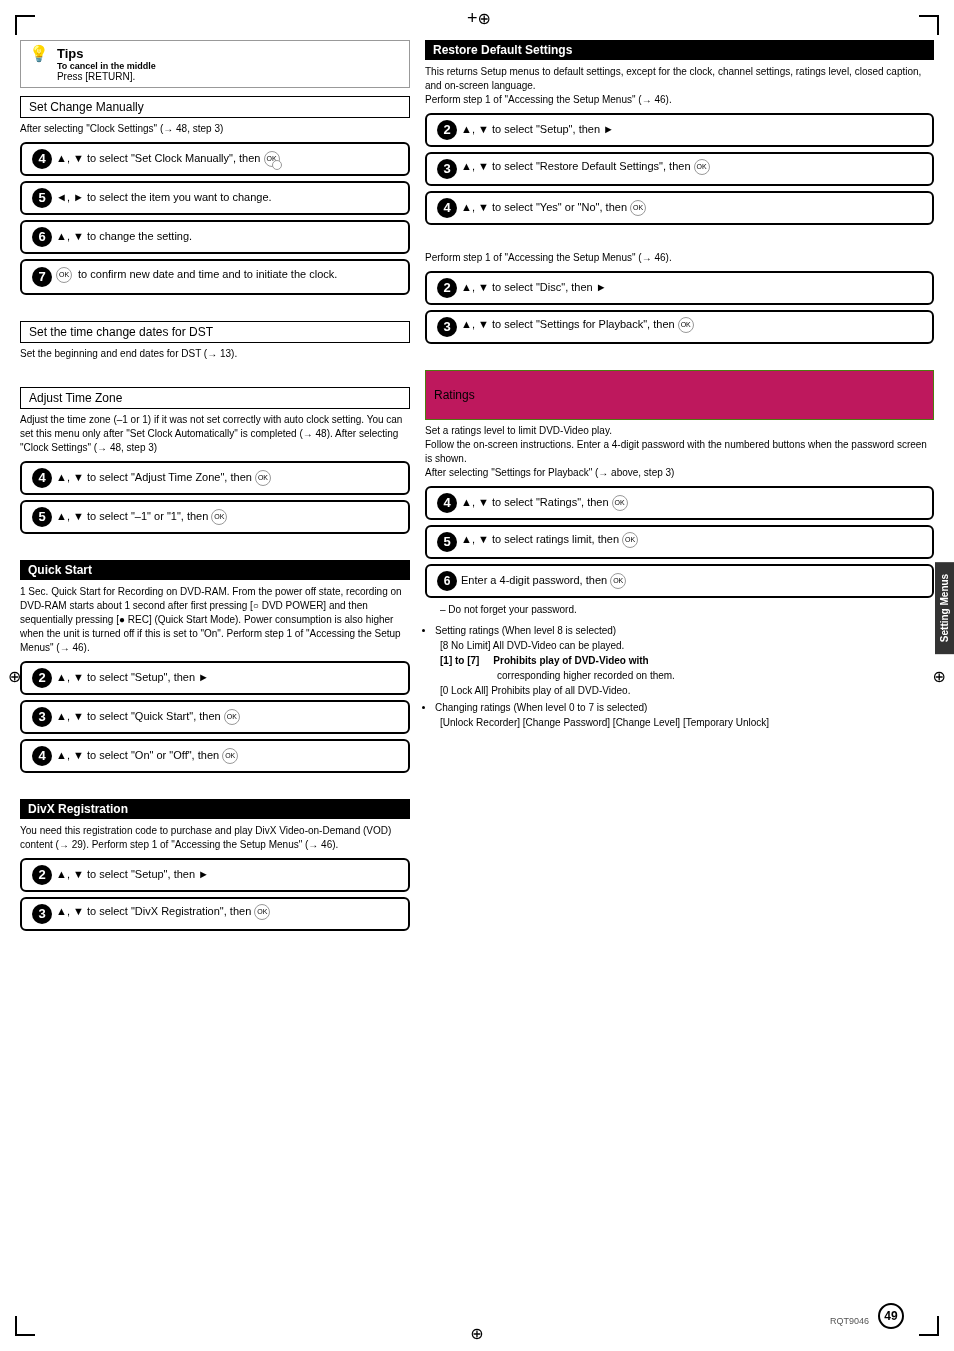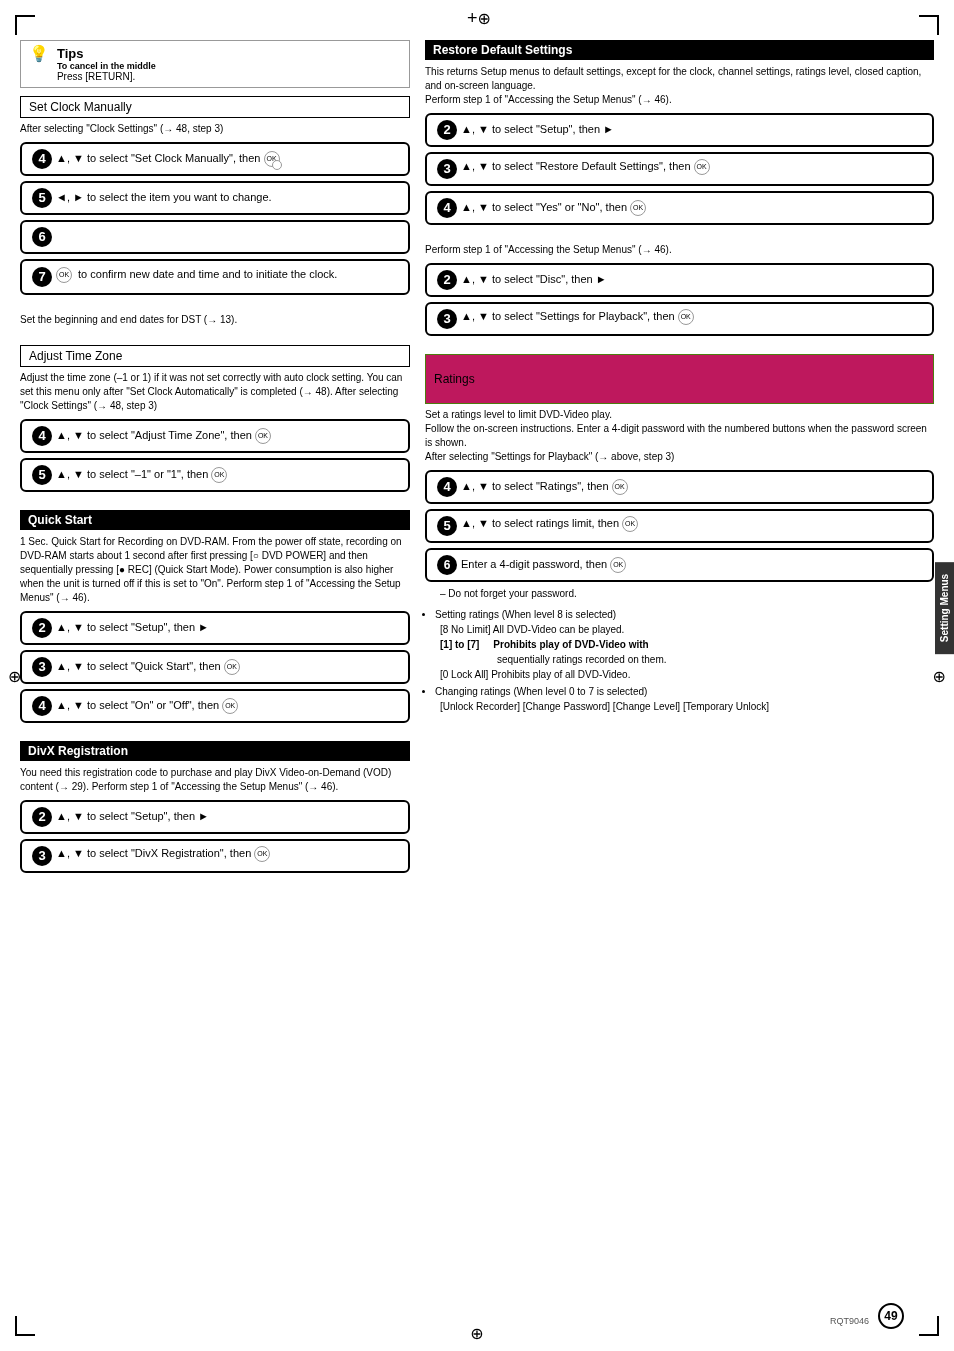--- a/index.html
+++ b/index.html
@@ -200,21 +200,21 @@
       background: #333;
       color: #fff;
       writing-mode: vertical-rl;
       text-orientation: mixed;
       transform: translateY(-50%) rotate(180deg);
       padding: 10px 4px;
       font-size: 10px;
       font-weight: bold;
     }
 
-    .sub-section { margin-bottom: 18px; }
+    .sub-section { margin-bottom: 26px; }
 
     .bullet-list { font-size: 10px; padding-left: 10px; line-height: 1.5; }
     .bullet-list li { margin-bottom: 2px; list-style: disc; }
 
     .small-text { font-size: 10px; line-height: 1.4; }
 
     .ratings-header {
       border: 1px solid #4d7c0f;
       padding: 17px 8px;
       margin-bottom: 4px;
@@ -253,49 +253,51 @@
       <div class="tips-box">
         <div class="tips-icon">💡</div>
         <div class="tips-content">
           <div class="tips-title">Tips</div>
           <div class="tips-cancel">To cancel in the middle</div>
           <div class="tips-text">Press [RETURN].</div>
         </div>
       </div>
 
       <div class="sub-section">
-        <div class="section-header-plain">Set Clock Manually</div>
+        <div class="section-header-plain">Set Change Manually</div>
         <div class="section-desc">After selecting "Clock Settings" (→ 48, step 3)</div>
 
         <div class="step-box">
           <div class="step-number">4</div>
           <div class="step-content">
             ▲, ▼ to select "Set Clock Manually", then <span class="ok-circle-inner" style="display:inline-flex;align-items:center;justify-content:center;border:1px solid #999;border-radius:50%;width:16px;height:16px;font-size:7px;vertical-align:middle;">OK</span>
           </div>
         </div>
 
         <div class="step-box">
           <div class="step-number">5</div>
           <div class="step-content">◄, ► to select the item you want to change.</div>
         </div>
 
         <div class="step-box">
           <div class="step-number">6</div>
+          <div class="step-content">▲, ▼ to change the setting.</div>
         </div>
 
         <div class="step-box" style="align-items:flex-start; padding: 6px 10px;">
           <div class="step-number">7</div>
           <div class="step-content">
             <span style="border:1px solid #999;border-radius:50%;width:16px;height:16px;display:inline-flex;align-items:center;justify-content:center;font-size:7px;vertical-align:middle;margin-right:3px;">OK</span>
             to confirm new date and time and to initiate the clock.
           </div>
         </div>
       </div>
 
       <div class="sub-section">
+        <div class="section-header-plain">Set the time change dates for DST</div>
         <div class="section-desc">Set the beginning and end dates for DST (→ 13).</div>
       </div>
 
       <div class="sub-section">
         <div class="section-header-plain">Adjust Time Zone</div>
         <div class="section-desc">Adjust the time zone (–1 or 1) if it was not set correctly with auto clock setting. You can set this menu only after "Set Clock Automatically" is completed (→ 48). After selecting "Clock Settings" (→ 48, step 3)</div>
 
         <div class="step-box">
           <div class="step-number">4</div>
           <div class="step-content">
@@ -421,21 +423,21 @@
           </div>
         </div>
 
         <div class="section-desc" style="padding-left:15px; margin-bottom:6px;">– Do not forget your password.</div>
 
         <div class="small-text">
           <ul class="bullet-list">
             <li>Setting ratings (When level 8 is selected)<br>
               <span style="display:block; padding-left:5px;">[8 No Limit]  All DVD-Video can be played.</span>
               <span style="display:block; padding-left:5px;font-weight:bold;">[1] to [7]&nbsp;&nbsp;&nbsp;&nbsp;&nbsp;Prohibits play of DVD-Video with</span>
-              <span style="display:block; padding-left:62px;">sequentially ratings recorded on them.</span>
+              <span style="display:block; padding-left:62px;">corresponding higher recorded on them.</span>
               <span style="display:block; padding-left:5px;">[0 Lock All]  Prohibits play of all DVD-Video.</span>
             </li>
             <li>Changing ratings (When level 0 to 7 is selected)<br>
               <span style="display:block; padding-left:5px;">[Unlock Recorder] [Change Password] [Change Level] [Temporary Unlock]</span>
             </li>
           </ul>
         </div>
       </div>
 
     </div>

